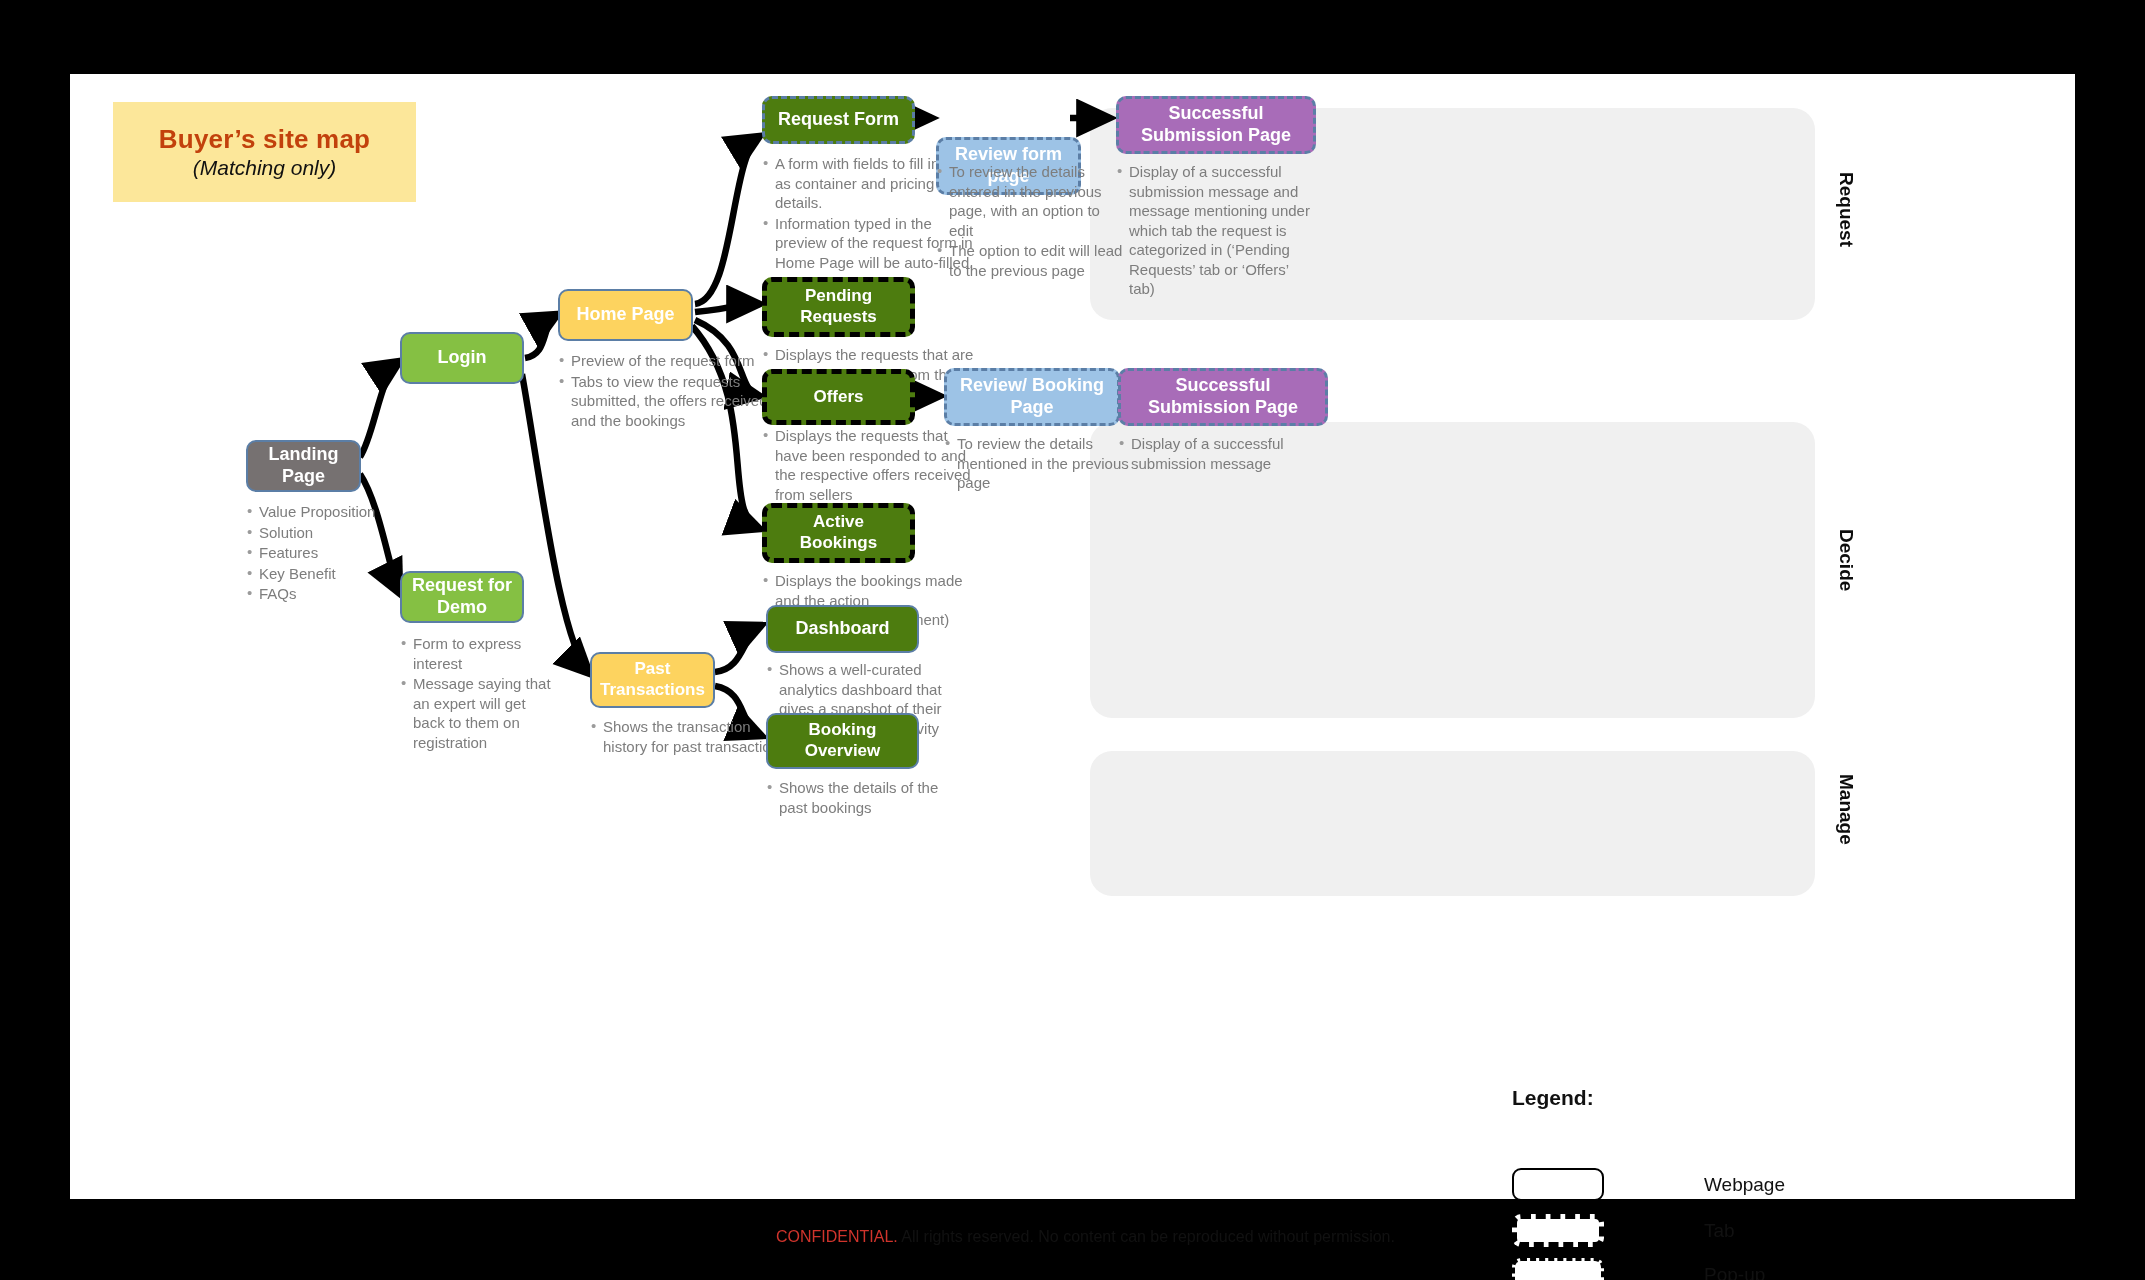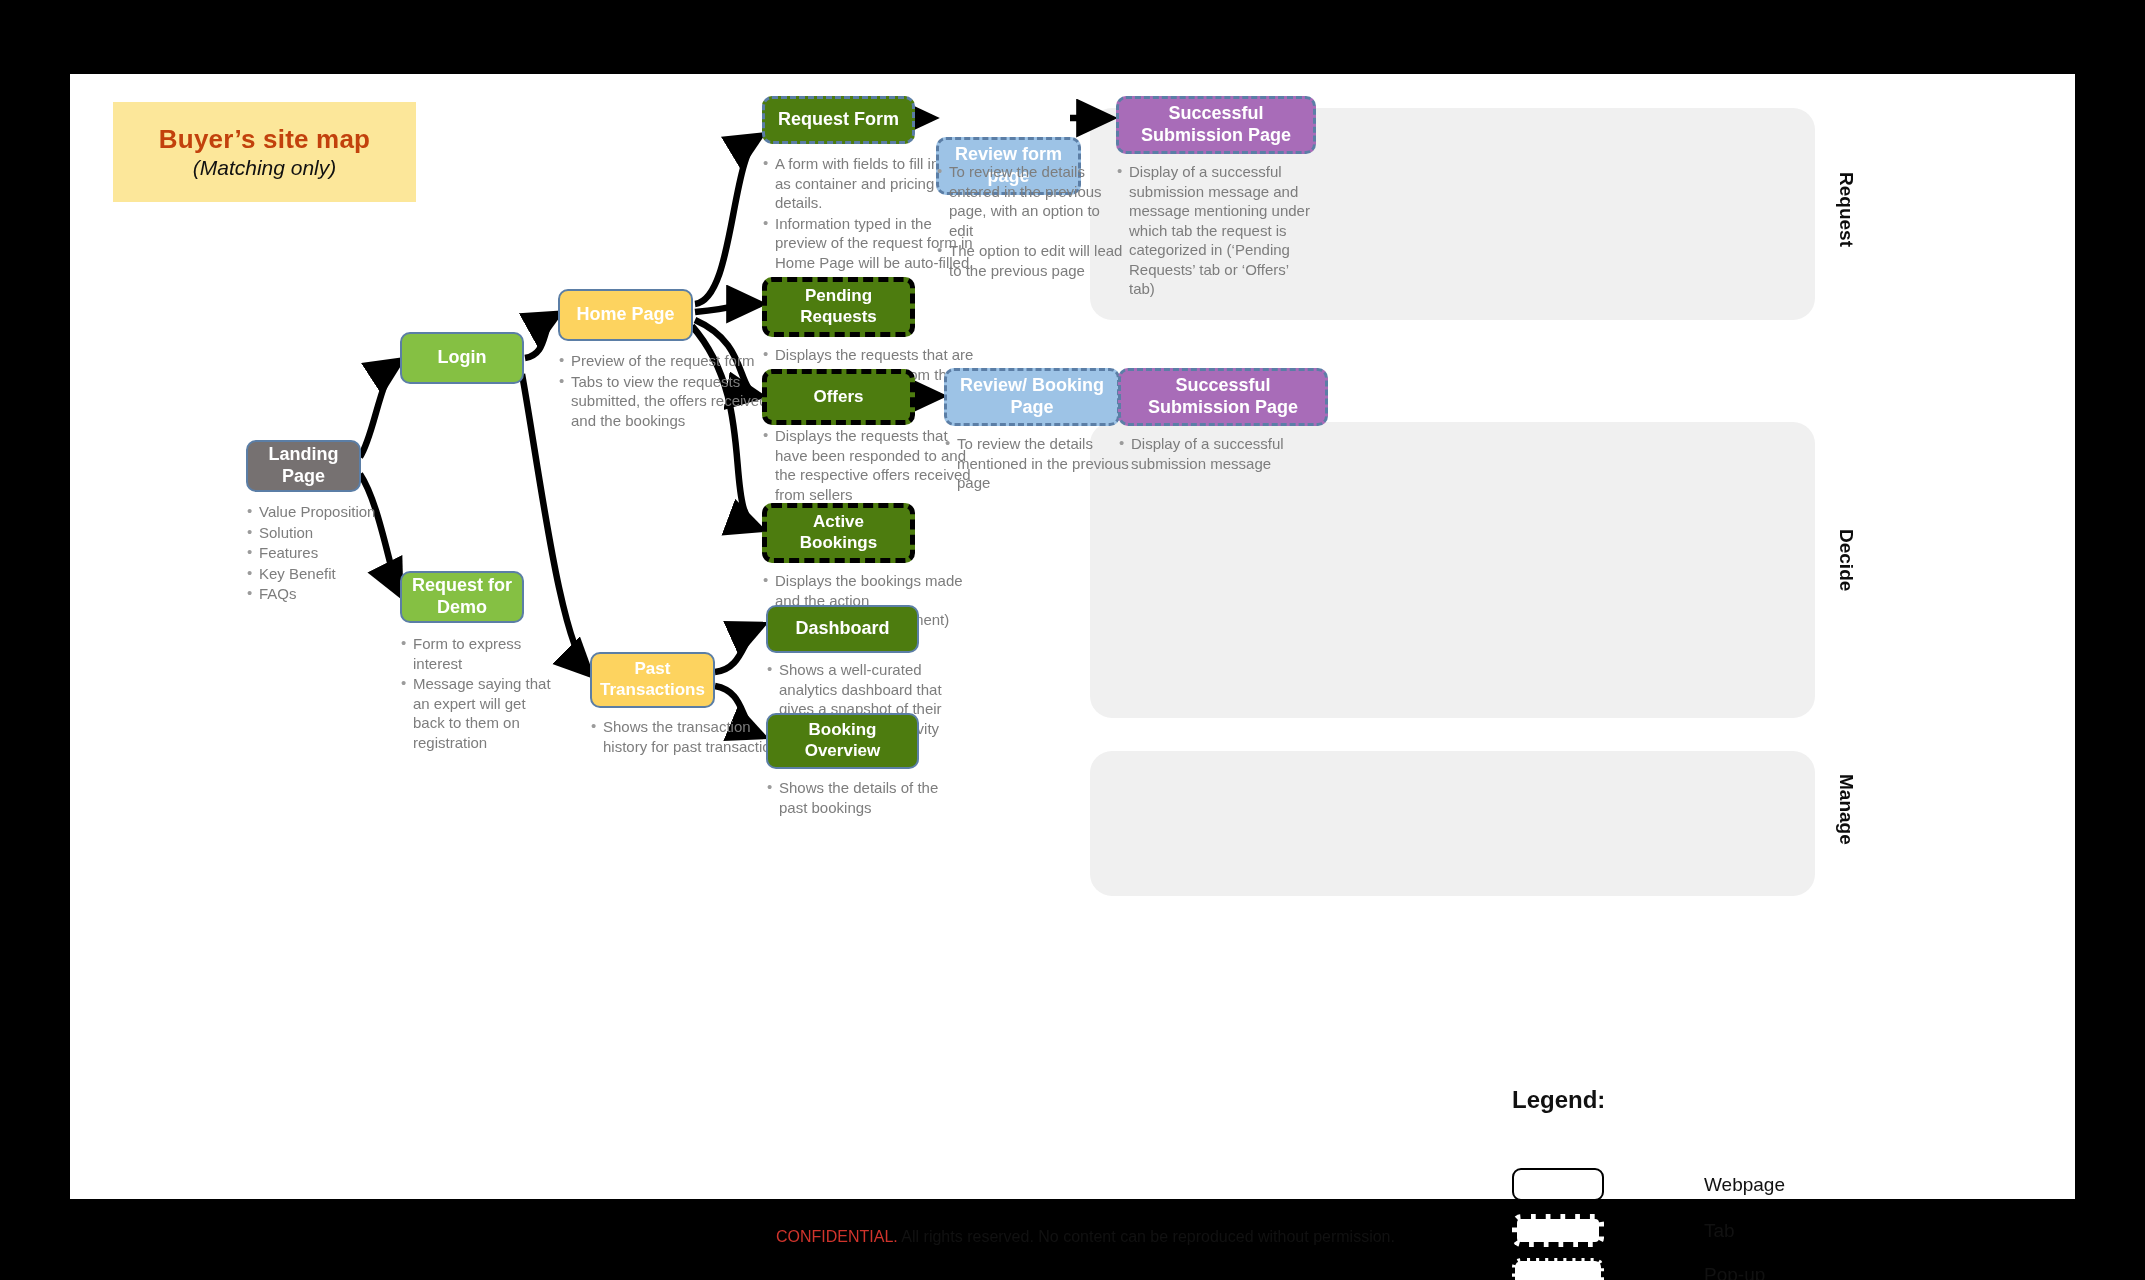--- a/index.html
+++ b/index.html
@@ -42,21 +42,21 @@
   .c-blue{background:#9dc3e6;}
   .c-purple2{background:#a86cb8;}
 
   
   .bullets{font-size:15px;line-height:1.30;color:#7d7d7d;}
   .bullets ul{margin:0;padding:0;list-style:none;}
   .bullets li{position:relative;padding-left:13px;margin:0 0 1px 0;}
   .bullets li:before{content:"\2022";position:absolute;left:1px;top:-1px;color:#9b9b9b;font-size:15px;}
 
   
-  #legend-title{left:1442px;top:1012px;font-size:24px;font-weight:bold;color:#111;}
+  #legend-title{left:1442px;top:1012px;font-size:21px;font-weight:bold;color:#111;}
   .legend-row{position:absolute;display:flex;align-items:center;margin-top:42px;}
   .legend-swatch{width:92px;height:33px;border-radius:9px;background:#fff;box-sizing:border-box;}
   .sw-webpage{border:2.5px solid #000;}
   .sw-tab{border:5px dashed #000;}
   .sw-popup{border:3px dashed #000;}
   .legend-label{font-size:19px;color:#111;margin-left:100px;white-space:nowrap;}
 
   
   #footer{left:706px;top:1154px;font-size:16px;color:#111;white-space:nowrap;}
   #footer .conf{color:#d0342c;}

